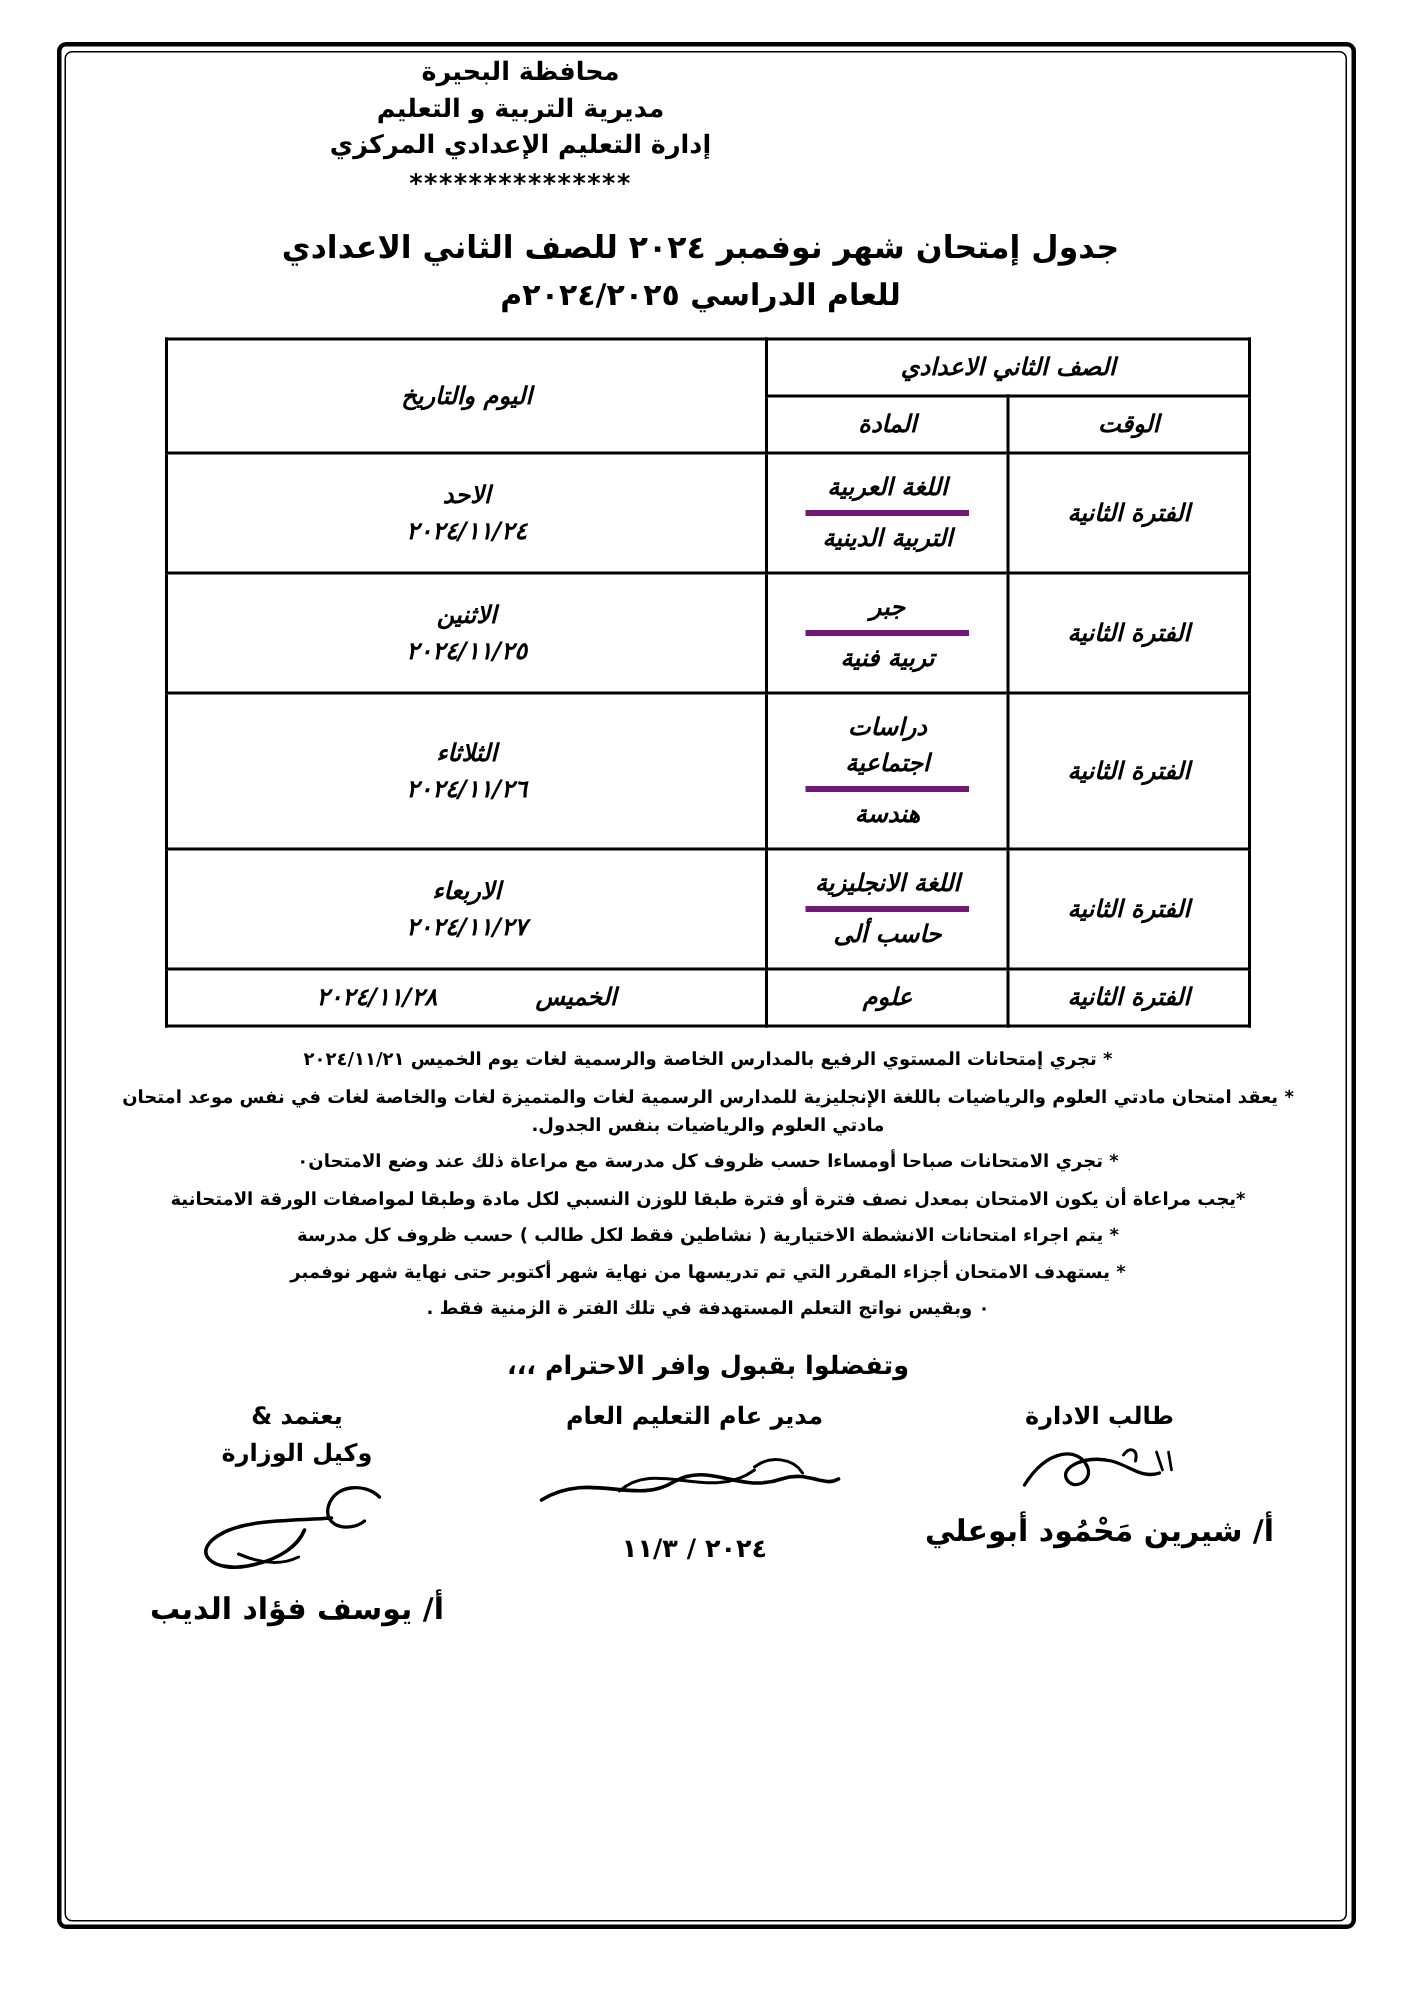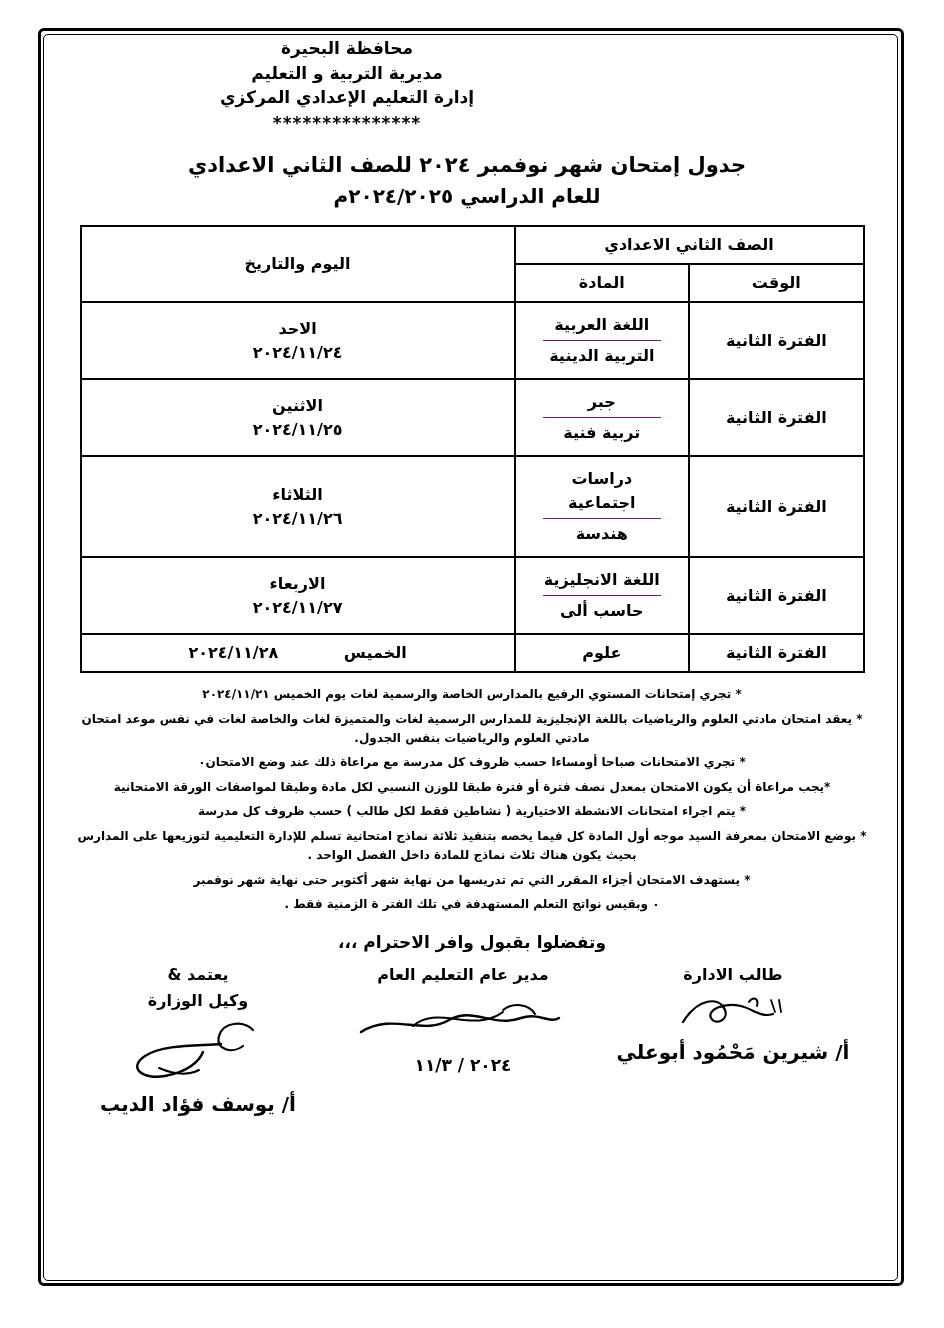--- a/index.html
+++ b/index.html
@@ -75,41 +75,42 @@
     font-weight: bold;
     font-size: 21px;
     line-height: 1.5;
     margin-top: 14px;
     margin-right: 10px;
   }
   .title .l2 { font-size: 20px; }
 
   table.sched {
     border-collapse: collapse;
-    width: 785px;
+    width: 724px;
     margin: 14px auto 0 auto;
     table-layout: fixed;
+    font-style: italic;
   }
   table.sched td, table.sched th {
     border: 2px solid #000;
     text-align: center;
     font-weight: bold;
     font-size: 16px;
     padding: 6px 2px;
     line-height: 1.5;
   }
   .col-time { width: 240px; }
   .col-subj { width: 250px; }
   .col-day  { width: 300px; }
   .grade-head { font-size: 16px; }
   .subj-cell {
     padding: 0;
   }
   .subj-cell .s1 {
-    border-bottom: 1px solid #701a75;
+    border-bottom: 4px solid #701a75;
     padding: 4px 0 3px 0;
     display: block;
     width: 70%;
     margin: 0 auto;
   }
   .subj-cell .s2 {
     padding: 3px 0 4px 0;
     display: block;
   }
   .day-cell .d1 { display: block; }
@@ -257,21 +258,20 @@
       </tr>
     </tbody>
       </table>
 
     <div class="notes">
       <p>* تجري إمتحانات المستوي الرفيع بالمدارس الخاصة والرسمية لغات يوم الخميس ٢٠٢٤/١١/٢١</p>
       <p class="justified">* يعقد امتحان مادتي العلوم والرياضيات باللغة الإنجليزية للمدارس الرسمية لغات والمتميزة لغات والخاصة لغات في نفس موعد امتحان مادتي العلوم والرياضيات بنفس الجدول.</p>
       <p>* تجري الامتحانات صباحا أومساءا حسب ظروف كل مدرسة مع مراعاة ذلك عند وضع الامتحان٠</p>
       <p class="justified">*يجب مراعاة أن يكون الامتحان بمعدل نصف فترة أو فترة طبقا للوزن النسبي لكل مادة وطبقا لمواصفات الورقة الامتحانية</p>
       <p>* يتم اجراء امتحانات الانشطة الاختيارية ( نشاطين فقط لكل طالب  ) حسب ظروف كل مدرسة</p>
-      <p class="justified">*  بوضع الامتحان بمعرفة السيد موجه أول المادة كل فيما يخصه بتنفيذ ثلاثة نماذج امتحانية تسلم للإدارة التعليمية لتوزيعها على المدارس بحيث يكون هناك ثلاث نماذج للمادة داخل الفصل الواحد .</p>
       <p>* يستهدف الامتحان أجزاء المقرر التي تم تدريسها من نهاية  شهر أكتوبر حتى نهاية شهر نوفمبر</p>
       <p>٠ وبقيس نواتج التعلم المستهدفة في تلك الفتر ة الزمنية فقط .</p>
     </div>
 
     <div class="closing">وتفضلوا بقبول وافر الاحترام ،،،</div>
 
     <div class="signs">
 
       <div class="sign sign-right">
         <div>طالب الادارة</div>

